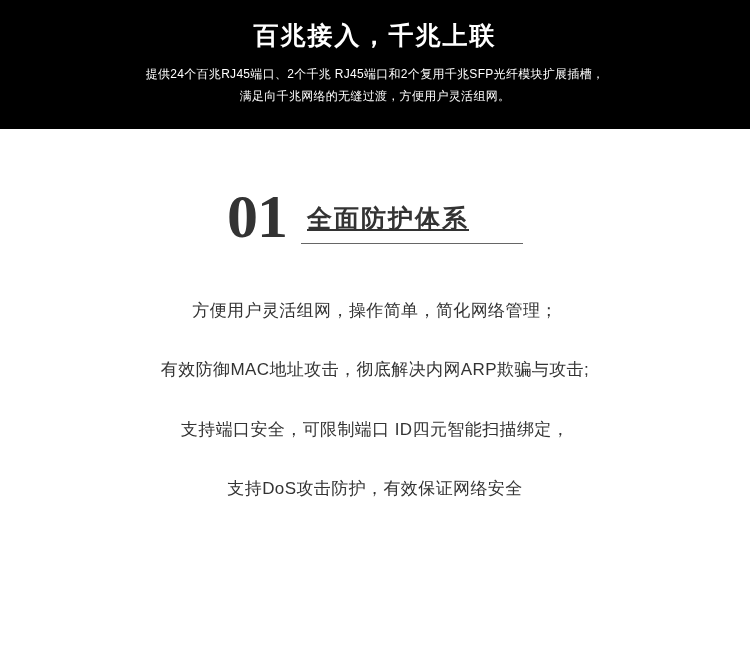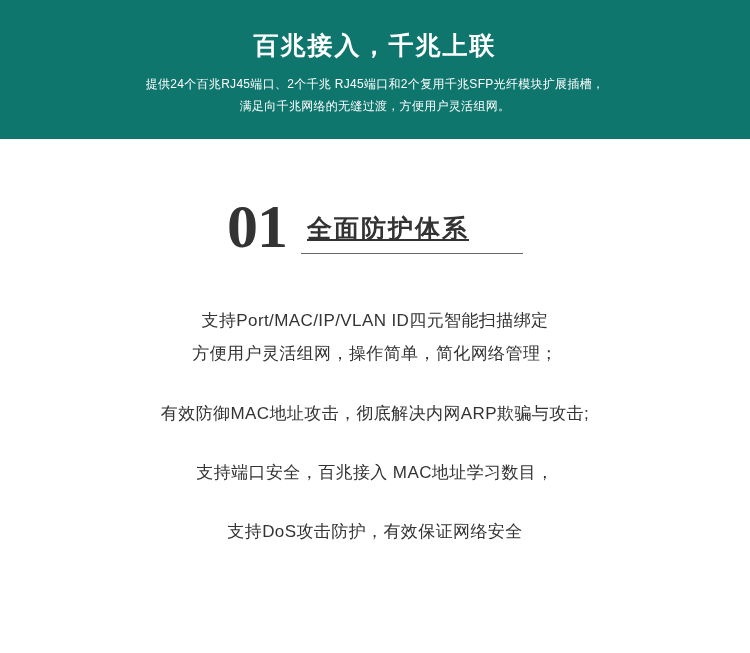--- a/index.html
+++ b/index.html
@@ -15,23 +15,23 @@
     overflow: hidden;
   }
   .page {
     width: 750px;
     height: 653px;
     position: relative;
   }
 
   
   .hero {
-    background: #0f766e;
+    background: #000000;
     width: 750px;
-    padding: 28px 0 22px 0;
+    padding: 18px 0 22px 0;
     box-sizing: border-box;
     text-align: center;
   }
   .hero-title {
     color: #ffffff;
     font-size: 25px;
     font-weight: bold;
     letter-spacing: 2px;
     line-height: 1.4;
     margin: 0 0 10px 0;
@@ -119,30 +119,29 @@
     <div class="section-number">01</div>
     <div class="section-title-wrap">
       <span class="section-title">全面防护体系</span>
       <div class="section-rule"></div>
     </div>
   </div>
 
   <div class="body-block">
 
     <p class="para">
-      <span class="para-line">支持Port/MAC/IP/VLAN ID四元智能扫描绑定</span>
       <span class="para-line">方便用户灵活组网，操作简单，简化网络管理；</span>
     </p>
 
     <p class="para">
       <span class="para-line">有效防御MAC地址攻击，彻底解决内网ARP欺骗与攻击;</span>
     </p>
 
     <p class="para">
-      <span class="para-line">支持端口安全，百兆接入 MAC地址学习数目，</span>
+      <span class="para-line">支持端口安全，可限制端口 ID四元智能扫描绑定，</span>
     </p>
 
     <p class="para">
       <span class="para-line">支持DoS攻击防护，有效保证网络安全</span>
     </p>
 
   </div>
 
 </div>
 

